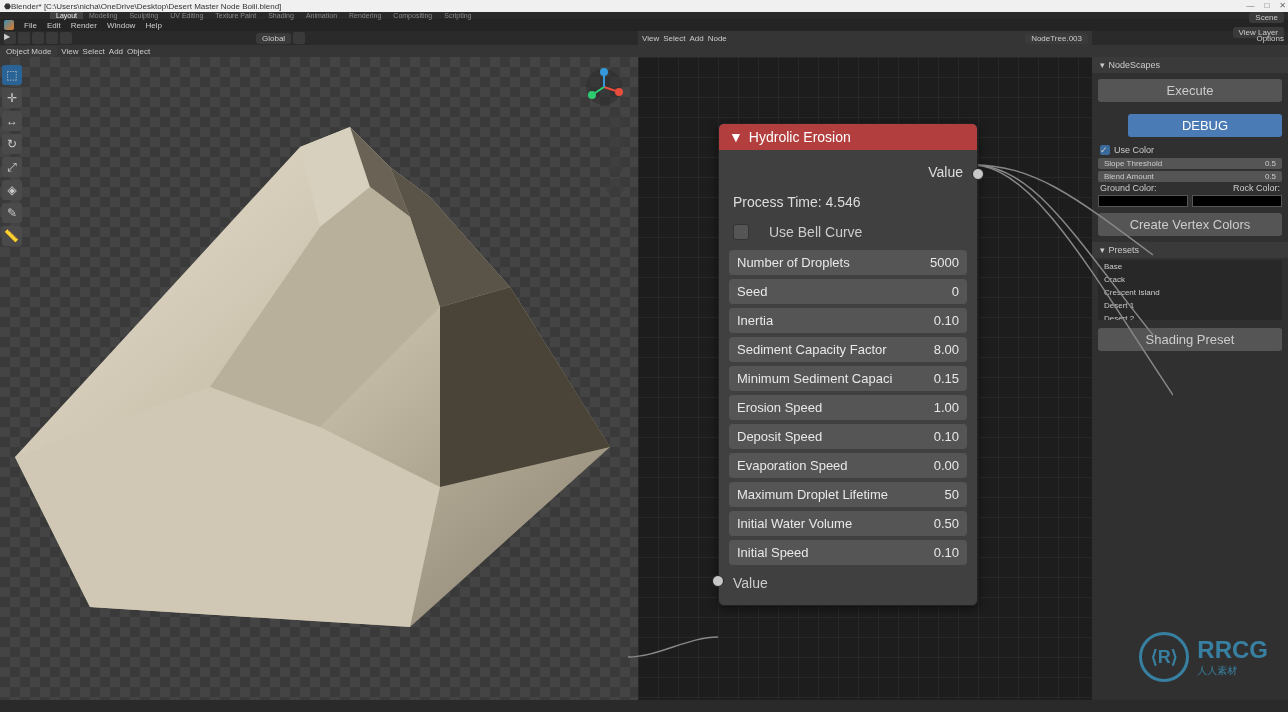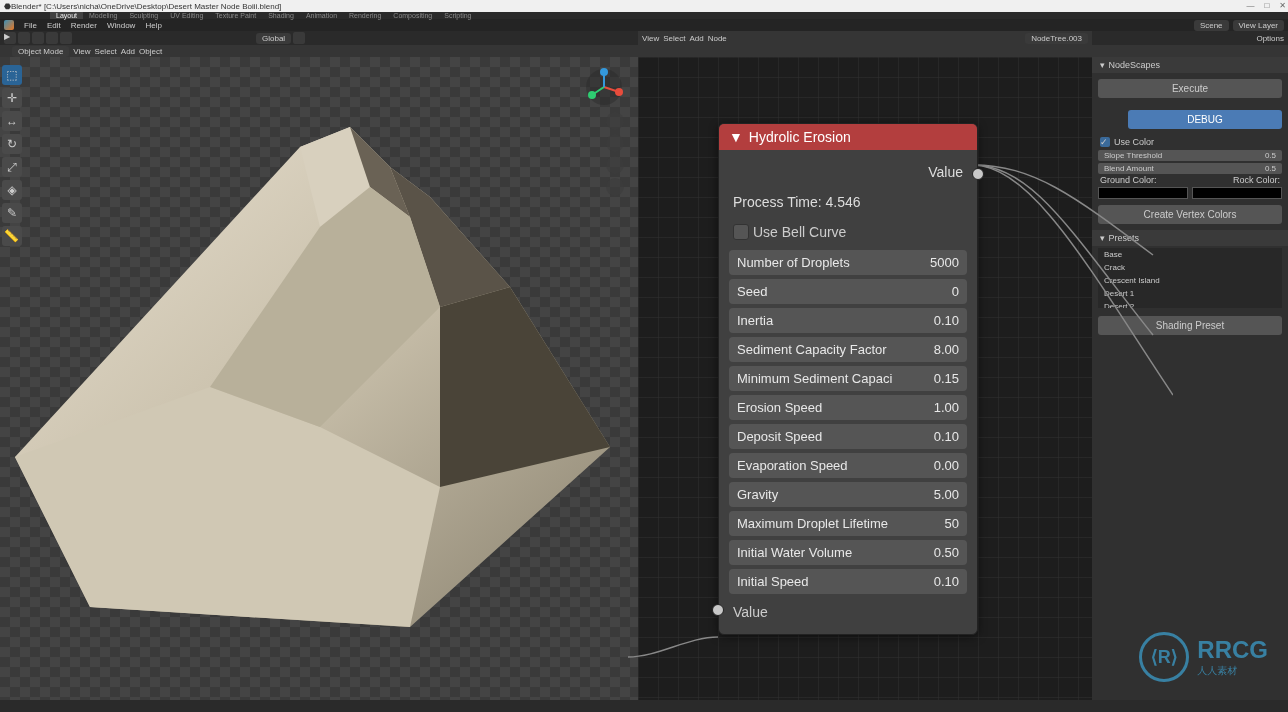--- a/index.html
+++ b/index.html
@@ -6,36 +6,36 @@
 body { background: #1a1a1a; color: #ccc; width: 1288px; height: 712px; overflow: hidden; font-size: 11px; position: relative; }
 
 
 .titlebar { height: 12px; background: #f0f0f0; color: #333; font-size: 8px; padding: 1px 4px; display: flex; align-items: center; }
 .window-controls { position: absolute; right: 2px; top: 1px; display: flex; gap: 10px; font-size: 8px; color: #666; }
 
 
 .menubar { height: 12px; background: #242424; display: flex; align-items: center; padding: 0 4px; font-size: 8px; gap: 2px; }
 .menu-logo { width: 10px; height: 10px; background: linear-gradient(135deg,#3a8fb7,#e87722); border-radius: 2px; margin-right: 4px; }
 .menu-item { padding: 0 4px; color: #ccc; cursor: pointer; }
-.menu-right { margin-left: auto; display: flex; gap: 4px; align-items: flex-end; }
+.menu-right { margin-left: auto; display: flex; gap: 4px; align-items: flex-end; flex-direction: column; }
 .scene-pill { background: #3a3a3a; padding: 1px 6px; border-radius: 3px; font-size: 8px; }
 
 
 .workspace-tabs { height: 7px; background: #2a2a2a; display: flex; font-size: 7px; padding-left: 50px; }
 .ws-tab { padding: 0 6px; color: #888; }
 .ws-tab.active { background: #424242; color: #eee; }
 
 
 .toolbar { height: 14px; background: #2a2a2a; display: flex; align-items: center; padding: 0 4px; font-size: 8px; gap: 2px; }
 .tb-btn { width: 12px; height: 12px; background: #3a3a3a; border-radius: 2px; }
 .tb-pill { background: #3a3a3a; padding: 1px 6px; border-radius: 3px; }
 
 
 .header-row { height: 12px; background: #353535; display: flex; font-size: 8px; }
-.header-l { display: flex; align-items: center; padding: 0 12px; gap: 4px; }
+.header-l { display: flex; align-items: center; padding: 0 0; gap: 4px; }
 
 
 .main { display: flex; height: calc(712px - 57px); }
 
 
 .viewport { width: 638px; position: relative; background: #393939; background-image: repeating-conic-gradient(#444 0% 25%, #3a3a3a 0% 50%); background-size: 20px 20px; }
 .viewport-toolbar-left { position: absolute; left: 2px; top: 8px; display: flex; flex-direction: column; gap: 3px; }
 .vt-btn { width: 20px; height: 20px; background: #2a6496; border-radius: 3px; display: flex; align-items: center; justify-content: center; font-size: 12px; }
 .vt-btn.gray { background: #4a4a4a; }
 .viewport-gizmo { position: absolute; right: 14px; top: 10px; width: 40px; height: 40px; }
@@ -50,30 +50,30 @@
 .node-header { height: 14px; background: #353535; display: flex; align-items: center; padding: 0 4px; font-size: 8px; gap: 4px; }
 
 
 .node { position: absolute; left: 80px; top: 66px; width: 260px; background: #404040; border-radius: 6px; border: 1px solid #222; box-shadow: 0 2px 8px rgba(0,0,0,0.5); }
 .node-title { background: #b33e3e; color: #fff; padding: 5px 10px; font-size: 14px; border-radius: 5px 5px 0 0; display: flex; align-items: center; gap: 6px; }
 .node-body { padding: 8px 0; }
 .node-output { text-align: right; padding: 6px 14px; font-size: 14px; position: relative; color: #ddd; }
 .node-socket-out { position: absolute; right: -7px; top: 10px; width: 12px; height: 12px; background: #c8c8c8; border-radius: 50%; border: 1px solid #222; }
 .node-socket-in { position: absolute; left: -7px; bottom: 10px; width: 12px; height: 12px; background: #c8c8c8; border-radius: 50%; border: 1px solid #222; }
 .node-label { padding: 8px 14px; font-size: 14px; color: #ddd; }
-.node-check { display: flex; align-items: center; gap: 4px; padding: 6px 14px; font-size: 14px; }
+.node-check { display: flex; align-items: center; gap: 20px; padding: 6px 14px; font-size: 14px; }
 .checkbox { width: 16px; height: 16px; background: #555; border-radius: 3px; border: 1px solid #333; }
 .node-param { display: flex; justify-content: space-between; align-items: center; background: #555; margin: 4px 10px; padding: 5px 8px; border-radius: 4px; font-size: 13px; color: #e8e8e8; }
 .node-param .val { color: #e8e8e8; }
 .node-input-label { padding: 6px 14px; font-size: 14px; position: relative; }
 
 
 .sidebar { width: 196px; background: #303030; display: flex; flex-direction: column; font-size: 9px; }
 .sb-header { background: #3a3a3a; padding: 3px 8px; font-size: 9px; display: flex; align-items: center; gap: 4px; }
-.sb-btn { background: #555; margin: 6px; padding: 4px; text-align: center; border-radius: 3px; font-size: 10px; }
+.sb-btn { background: #555; margin: 6px; padding: 4px; text-align: center; border-radius: 3px; font-size: 13px; }
 .sb-btn.blue { background: #4b7bb5; color: #fff; margin-left: 36px; }
 .sb-row { display: flex; align-items: center; padding: 2px 8px; gap: 4px; }
 .sb-row-split { display: flex; justify-content: space-between; padding: 0 8px 2px; }
 .sb-check { width: 10px; height: 10px; background: #3a6a9a; border-radius: 2px; }
 .sb-slider { background: #555; margin: 1px 6px; padding: 1px 6px; display: flex; justify-content: space-between; border-radius: 2px; font-size: 8px; }
 .sb-color { height: 12px; margin: 2px 6px; background: #000; border: 1px solid #555; }
 .sb-preset-list { background: #282828; margin: 2px 6px; height: 60px; overflow-y: auto; font-size: 8px; }
 .sb-preset-item { padding: 2px 6px; cursor: pointer; }
 
 
@@ -258,24 +258,20 @@
           </div>
         <div class="node-param">
             <span>Deposit Speed</span>
             <span class="val">0.10</span>
           </div>
         <div class="node-param">
             <span>Evaporation Speed</span>
             <span class="val">0.00</span>
           </div>
         <div class="node-param">
-            <span>Gravity</span>
-            <span class="val">5.00</span>
-          </div>
-        <div class="node-param">
             <span>Maximum Droplet Lifetime</span>
             <span class="val">50</span>
           </div>
         <div class="node-param">
             <span>Initial Water Volume</span>
             <span class="val">0.50</span>
           </div>
         <div class="node-param">
             <span>Initial Speed</span>
             <span class="val">0.10</span>

